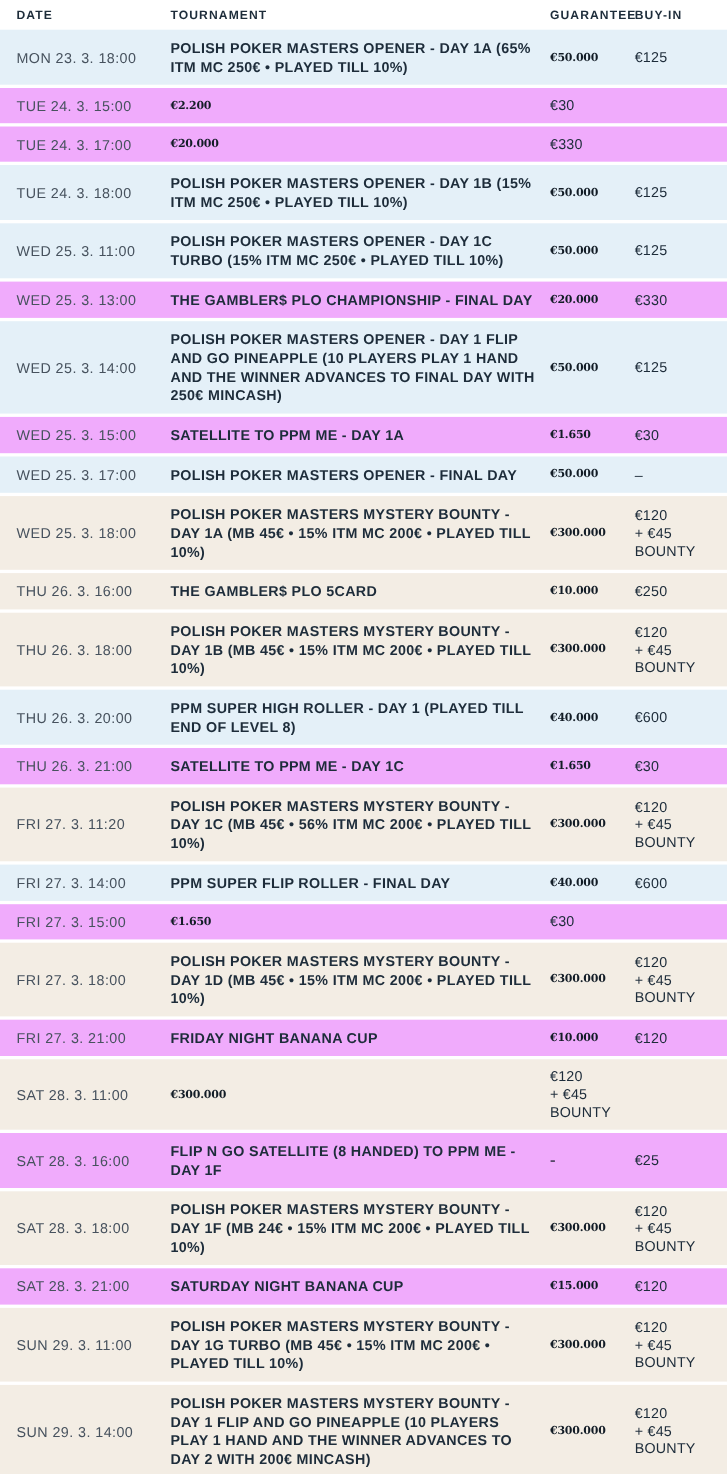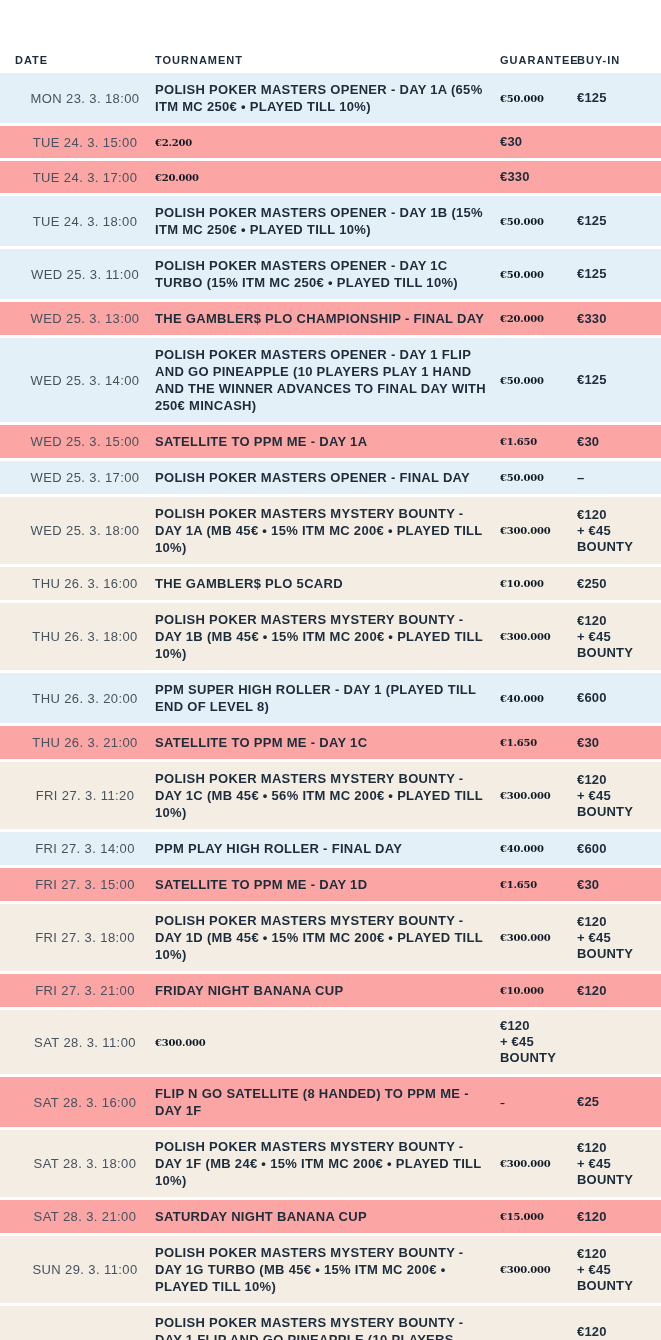--- a/index.html
+++ b/index.html
@@ -21,43 +21,41 @@
     display: grid;
     grid-template-columns: 140px 345px 77px 1fr;
     padding-left: 15px;
     box-sizing: border-box;
     align-items: center;
   }
   .header-row {
     padding-top: 8px;
     padding-bottom: 7px;
     background: #ffffff;
-    margin-top: 46px;
   }
   .th {
     font-size: 11px;
     font-weight: bold;
     letter-spacing: 1px;
     color: #1d2c3a;
     text-transform: uppercase;
   }
   .row {
     padding-top: 8px;
     padding-bottom: 8px;
     margin-bottom: 3px;
   }
   .row--blue  { background: var(--row-blue, #e4f0f8); }
   .row--cream { background: var(--row-cream, #f3ede4); }
-  .row--white { background: #fca5a5; }
+  .row--white { background: #f0abfc; }
   .cell-date {
     font-size: 13px;
     letter-spacing: 0.4px;
     color: var(--date-text, #47525e);
     white-space: nowrap;
-    text-align: center;
   }
   .cell-tournament {
     font-size: 13px;
     font-weight: bold;
     letter-spacing: 0.3px;
     line-height: 17px;
     color: #1d2c3a;
     padding-right: 12px;
   }
   .cell-guarantee {
@@ -66,21 +64,20 @@
     font-size: 10px;
     letter-spacing: -0.2px;
     color: #121c26;
     white-space: nowrap;
   }
   .cell-buyin {
     font-size: 13px;
     line-height: 16px;
     letter-spacing: 0.2px;
     color: #1d2c3a;
-    font-weight: bold;
   }
 </style>
 </head>
 <body>
 
 <div class="table">
   <div class="grid-row header-row">
     <div class="th">DATE</div>
     <div class="th">TOURNAMENT</div>
     <div class="th">GUARANTEE</div>
@@ -215,30 +212,29 @@
     <div class="cell-date">FRI 27. 3. 11:20</div>
     <div class="cell-tournament">POLISH POKER MASTERS MYSTERY BOUNTY - DAY 1C (MB 45€ • 56% ITM MC 200€ • PLAYED TILL 10%)</div>
     <div class="cell-guarantee">€300.000</div>
     <div class="cell-buyin">
       <div>€120</div>
       <div>+ €45 BOUNTY</div>
     </div>
   </div>
       <div class="grid-row row row--blue">
     <div class="cell-date">FRI 27. 3. 14:00</div>
-    <div class="cell-tournament">PPM PLAY HIGH ROLLER - FINAL DAY</div>
+    <div class="cell-tournament">PPM SUPER FLIP ROLLER - FINAL DAY</div>
     <div class="cell-guarantee">€40.000</div>
     <div class="cell-buyin">
       <div>€600</div>
 
     </div>
   </div>
       <div class="grid-row row row--white">
     <div class="cell-date">FRI 27. 3. 15:00</div>
-    <div class="cell-tournament">SATELLITE TO PPM ME - DAY 1D</div>
     <div class="cell-guarantee">€1.650</div>
     <div class="cell-buyin">
       <div>€30</div>
 
     </div>
   </div>
       <div class="grid-row row row--cream">
     <div class="cell-date">FRI 27. 3. 18:00</div>
     <div class="cell-tournament">POLISH POKER MASTERS MYSTERY BOUNTY - DAY 1D (MB 45€ • 15% ITM MC 200€ • PLAYED TILL 10%)</div>
     <div class="cell-guarantee">€300.000</div>

